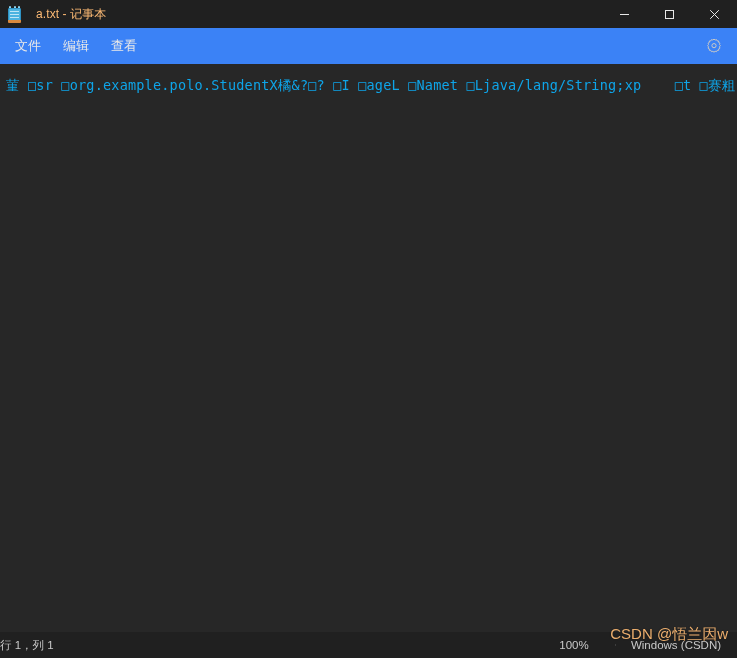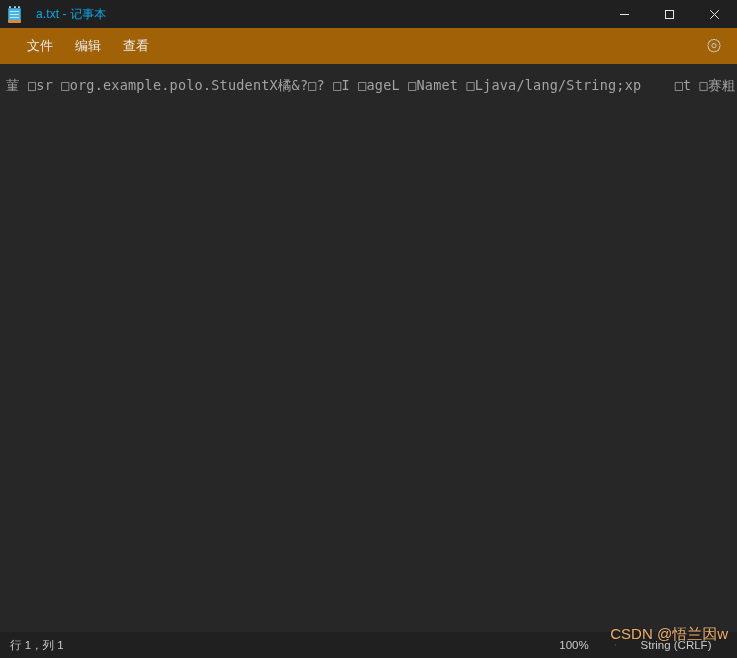--- a/index.html
+++ b/index.html
@@ -81,21 +81,21 @@
     justify-content: space-between;
   }
   .app-icon .pad-rings i {
     width: 2px; height: 4px;
     background: #8fd3ee;
     border-radius: 1px;
   }
 
   .title-text {
     font-size: 12px;
-    color: #0ea5e9;
+    color: #fdba74;
     letter-spacing: 0.1px;
     white-space: nowrap;
   }
 
   .window-controls {
     margin-left: auto;
     display: flex;
     height: 100%;
   }
   .win-btn {
@@ -108,24 +108,24 @@
     background: transparent;
     border: none;
     cursor: default;
   }
   .win-btn svg { display: block; }
 
   
   .menubar {
     height: 36px;
     min-height: 36px;
-    background: #a16207;
-    display: flex;
-    align-items: center;
-    padding-left: 16px;
+    background: #3b82f6;
+    display: flex;
+    align-items: center;
+    padding-left: 4px;
     position: relative;
     user-select: none;
   }
 
   .menu-item {
     font-size: 13px;
     color: #e8e8e8;
     padding: 5px 11px;
     border-radius: 4px;
     cursor: default;
@@ -157,41 +157,40 @@
   }
 
   .editor-text {
     position: absolute;
     left: 0; top: 0;
     right: 0;
     padding: 11px 0 0 6px;
     font-family: "DejaVu Sans Mono", "Liberation Mono", monospace;
     font-size: 13.5px;
     line-height: 20px;
-    color: #a3a3a3;
+    color: #0ea5e9;
     white-space: pre;
     letter-spacing: 0.2px;
     overflow: hidden;
   }
 
   
   .statusbar {
     height: 26px;
     min-height: 26px;
     background: #202020;
     display: flex;
     align-items: center;
     font-size: 11.5px;
     color: #c9c9c9;
     user-select: none;
     position: relative;
   }
 
   .status-left {
-    padding-left: 10px;
     white-space: nowrap;
   }
 
   .status-right {
     margin-left: auto;
     display: flex;
     align-items: center;
     height: 100%;
   }
 
@@ -292,19 +291,19 @@
 
   <div class="editor-wrap">
     <div class="editor-text">菫 □sr □org.example.polo.StudentX橘&amp;?□? □I □ageL □Namet □Ljava/lang/String;xp    □t □赛粗</div>
   </div>
 
   <div class="statusbar">
     <div class="status-left">行 1，列 1</div>
 
     <div class="status-right">
       <div class="status-cell status-zoom">100%</div>
-      <div class="status-cell status-eol">String (CRLF)</div>
+      <div class="status-cell status-eol">Windows (CSDN)</div>
     </div>
   </div>
 
   <div class="watermark">CSDN @悟兰因w</div>
 
 </div>
 
 </body></html>

